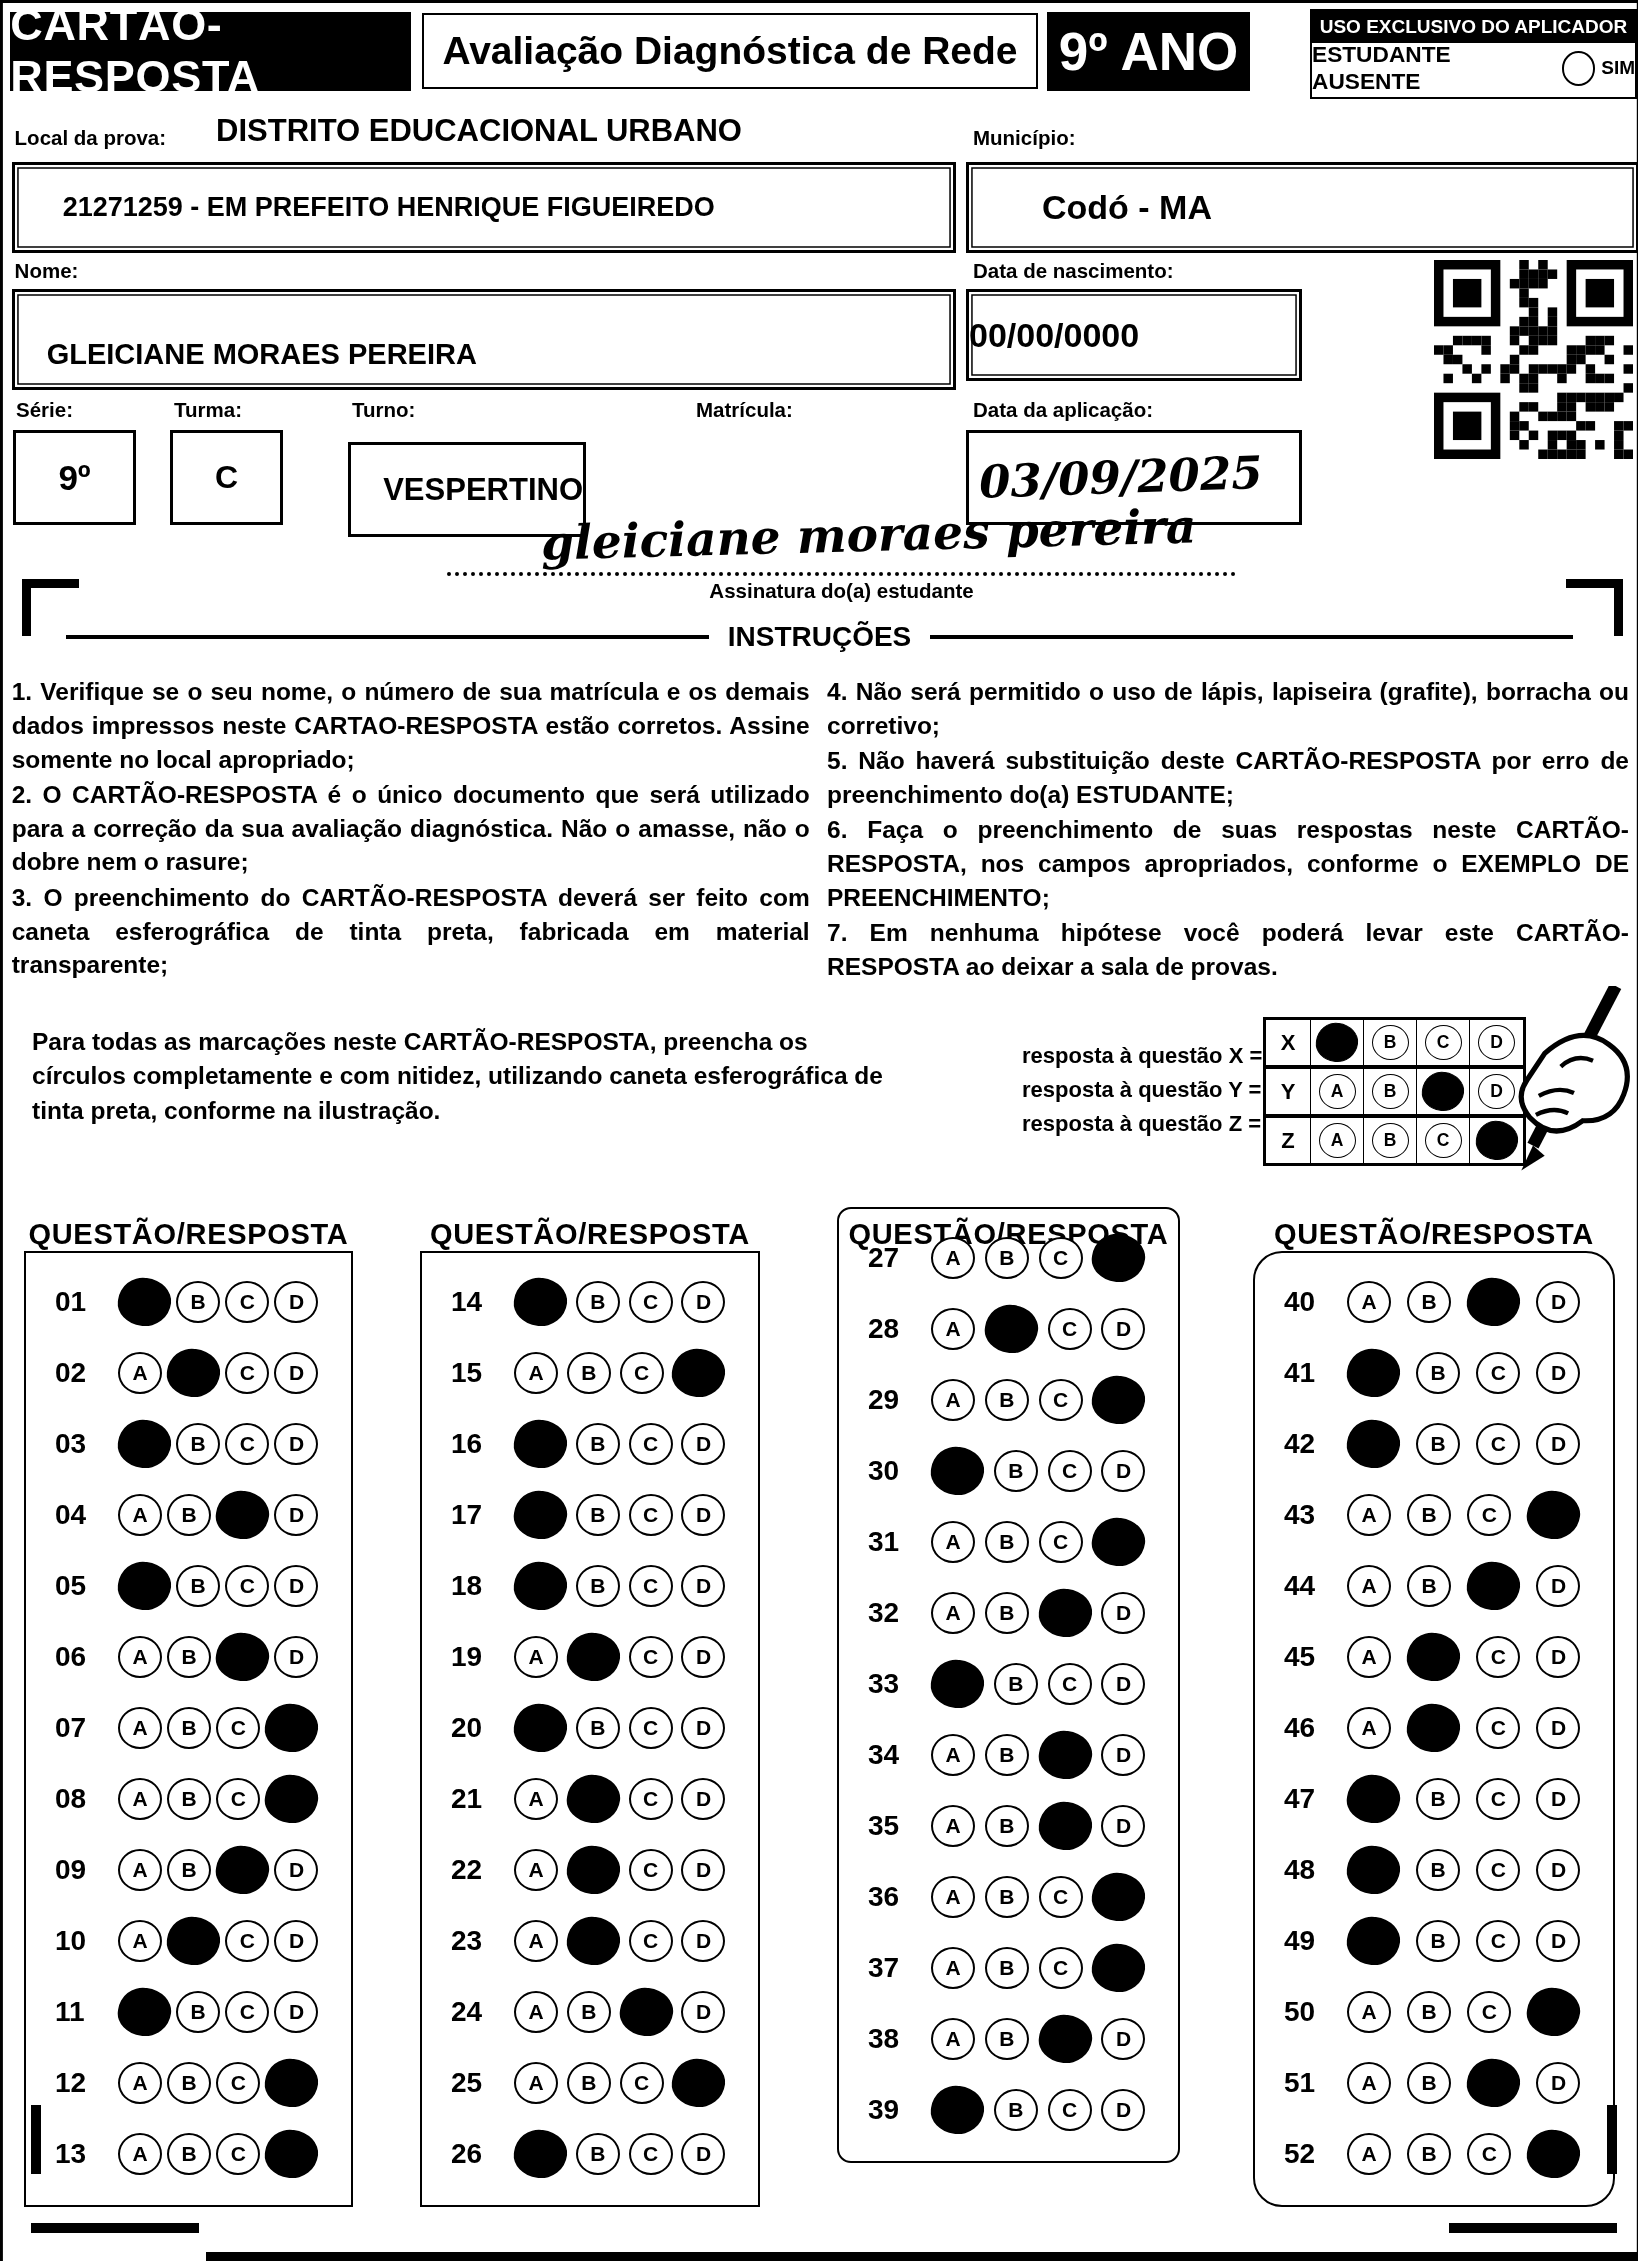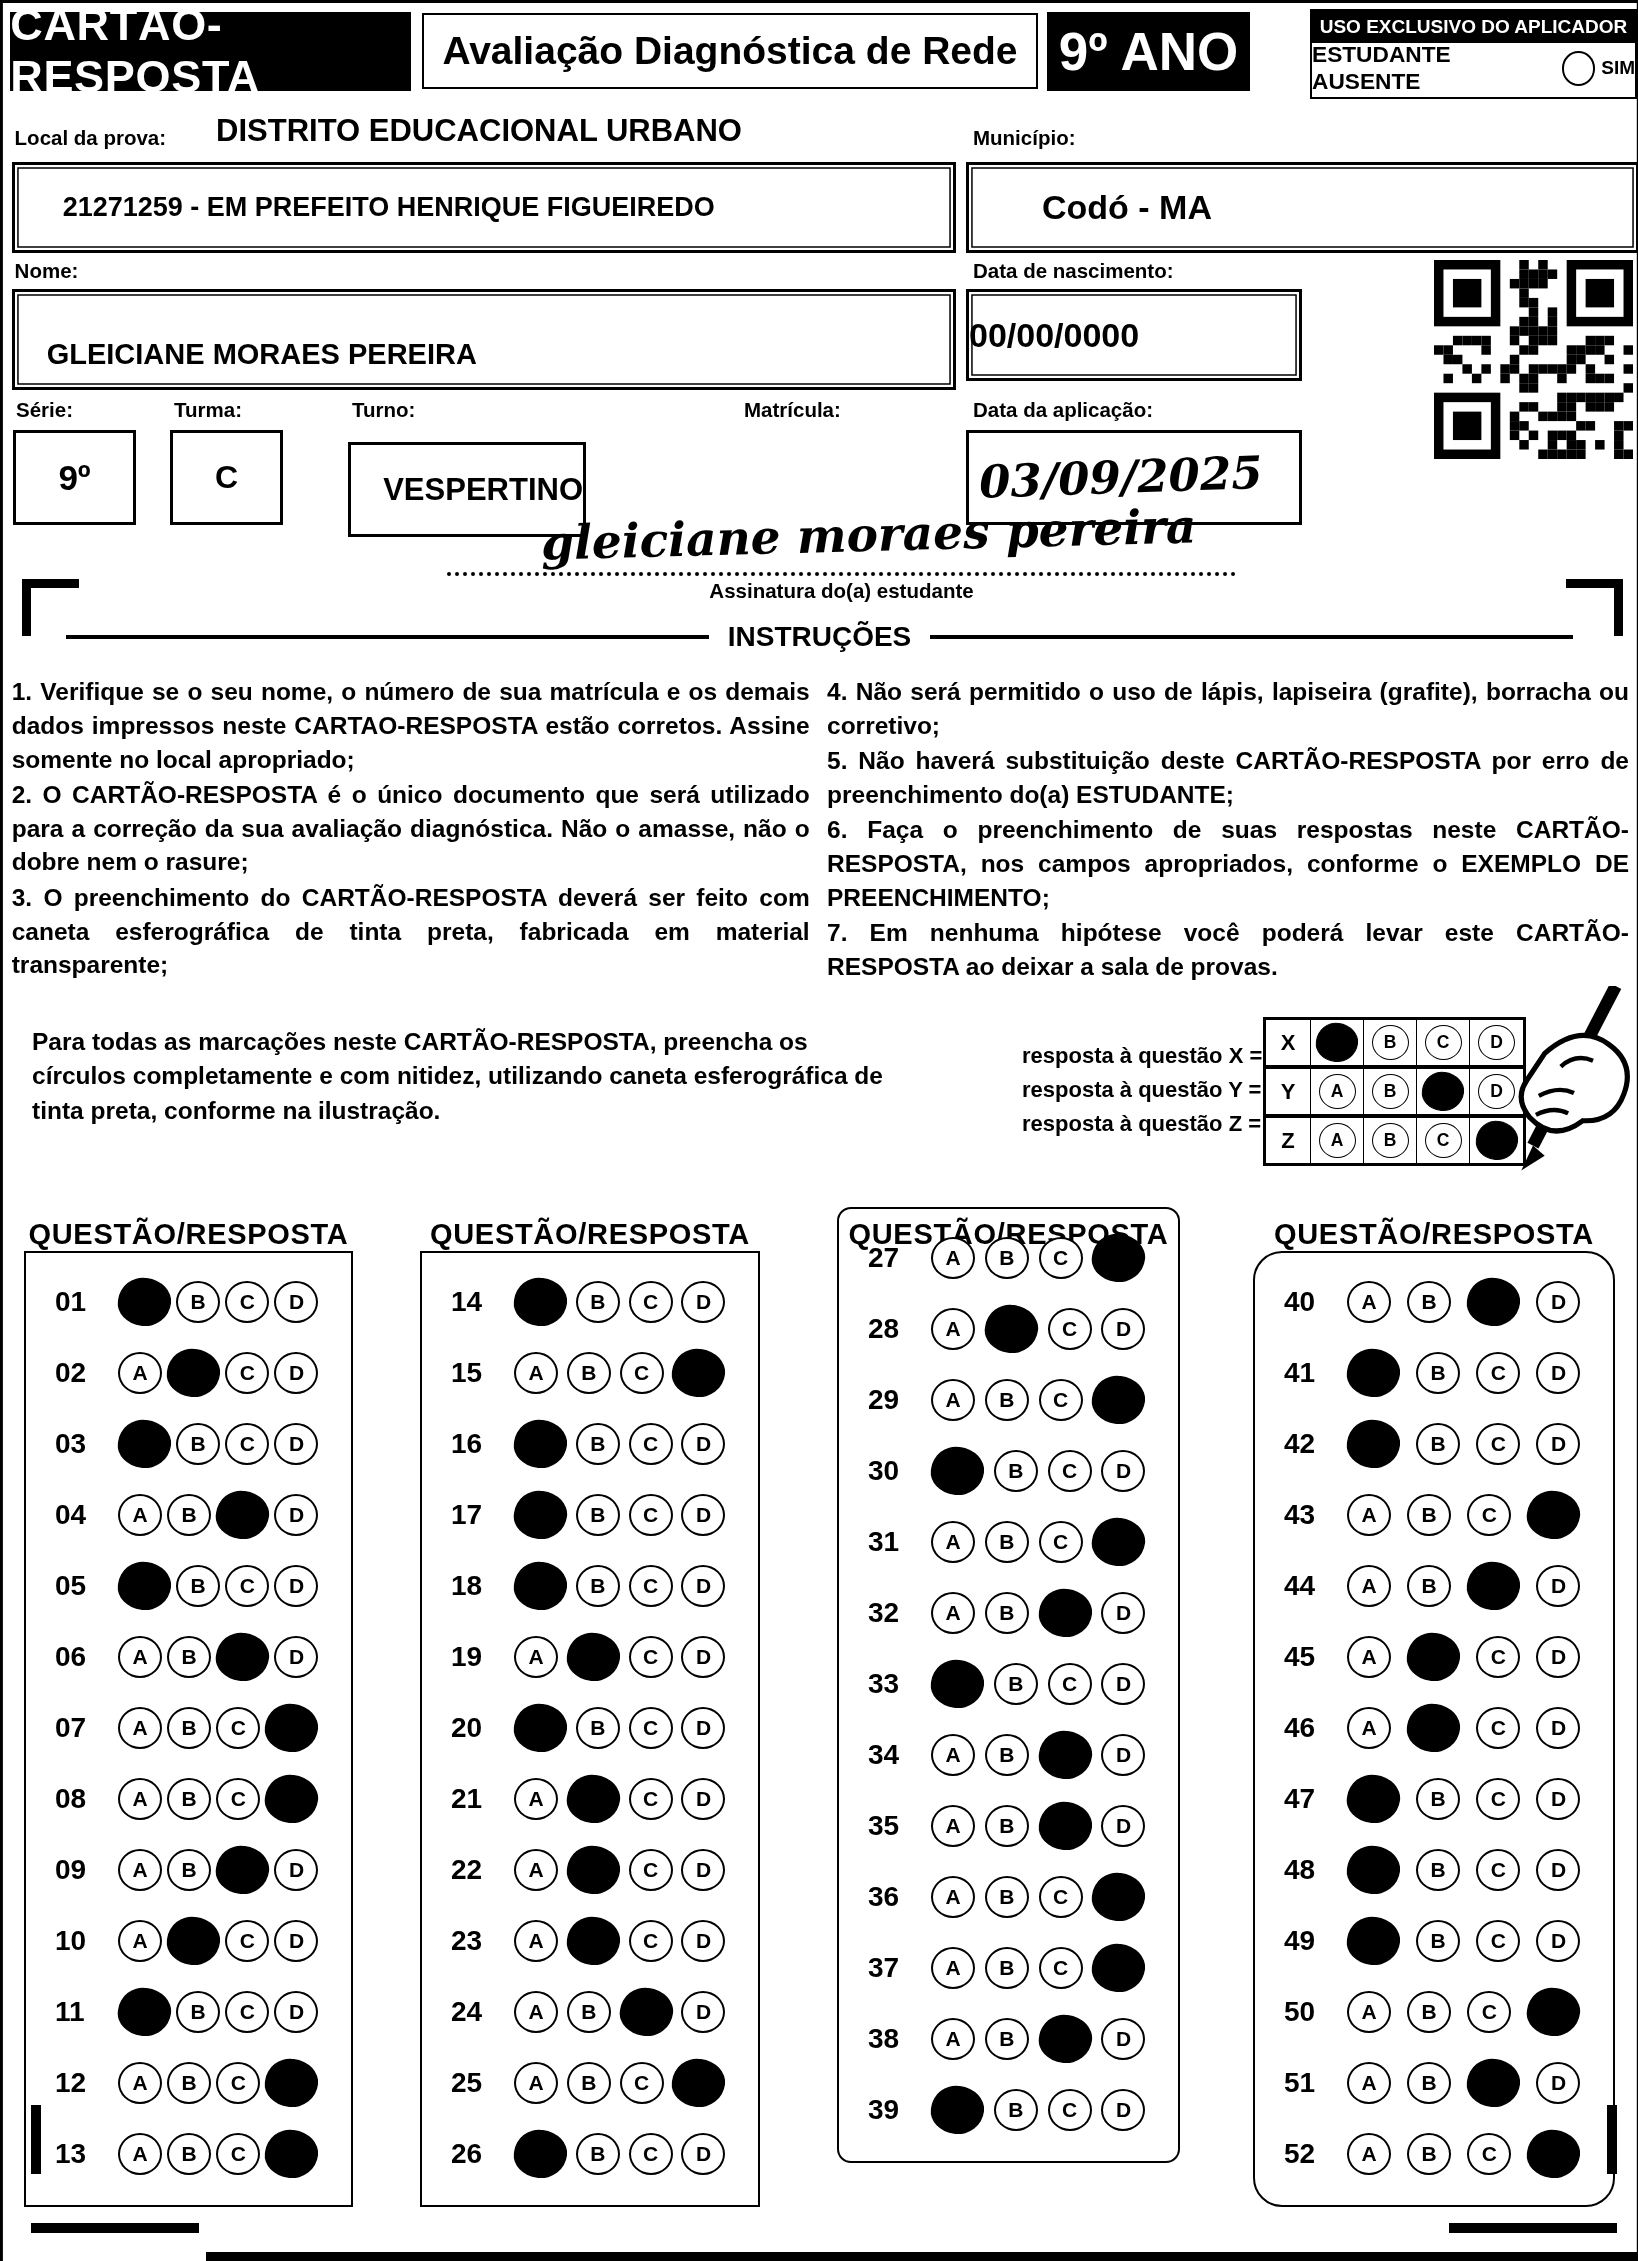--- a/index.html
+++ b/index.html
@@ -227,21 +227,21 @@
   <span class="abs lbl" style="left:174px;top:395px;">Turma:</span>
   <div class="abs fieldbox" style="left:170px;top:427px;width:107px;height:89px;justify-content:center;">
     <span style="font-size:32px;">C</span>
   </div>
 
   <span class="abs lbl" style="left:352px;top:395px;">Turno:</span>
   <div class="abs fieldbox" style="left:348px;top:439px;width:232px;height:89px;justify-content:flex-end;">
     <span style="font-size:31px;">VESPERTINO</span>
   </div>
 
-  <span class="abs lbl" style="left:696px;top:395px;margin-left:48px;">Matrícula:</span>
+  <span class="abs lbl" style="left:696px;top:395px;">Matrícula:</span>
 
   <span class="abs lbl" style="left:973px;top:395px;">Data da aplicação:</span>
   <div class="abs fieldbox" style="left:966px;top:427px;width:330px;height:89px;">
     <span class="hand" style="font-size:45px;padding-left:10.2px;transform:rotate(-2deg);">03/09/2025</span>
   </div>
 
   <div class="abs dotline" style="left:447px;top:512px;width:789px;height:57px;"></div>
   <span class="abs hand" style="left:541px;top:504px;font-size:47px;transform:rotate(-1.5deg);">gleiciane moraes pereira</span>
   <span class="abs" style="left:447px;top:576px;width:789px;text-align:center;font-size:20.5px;">Assinatura do(a) estudante</span>
 

